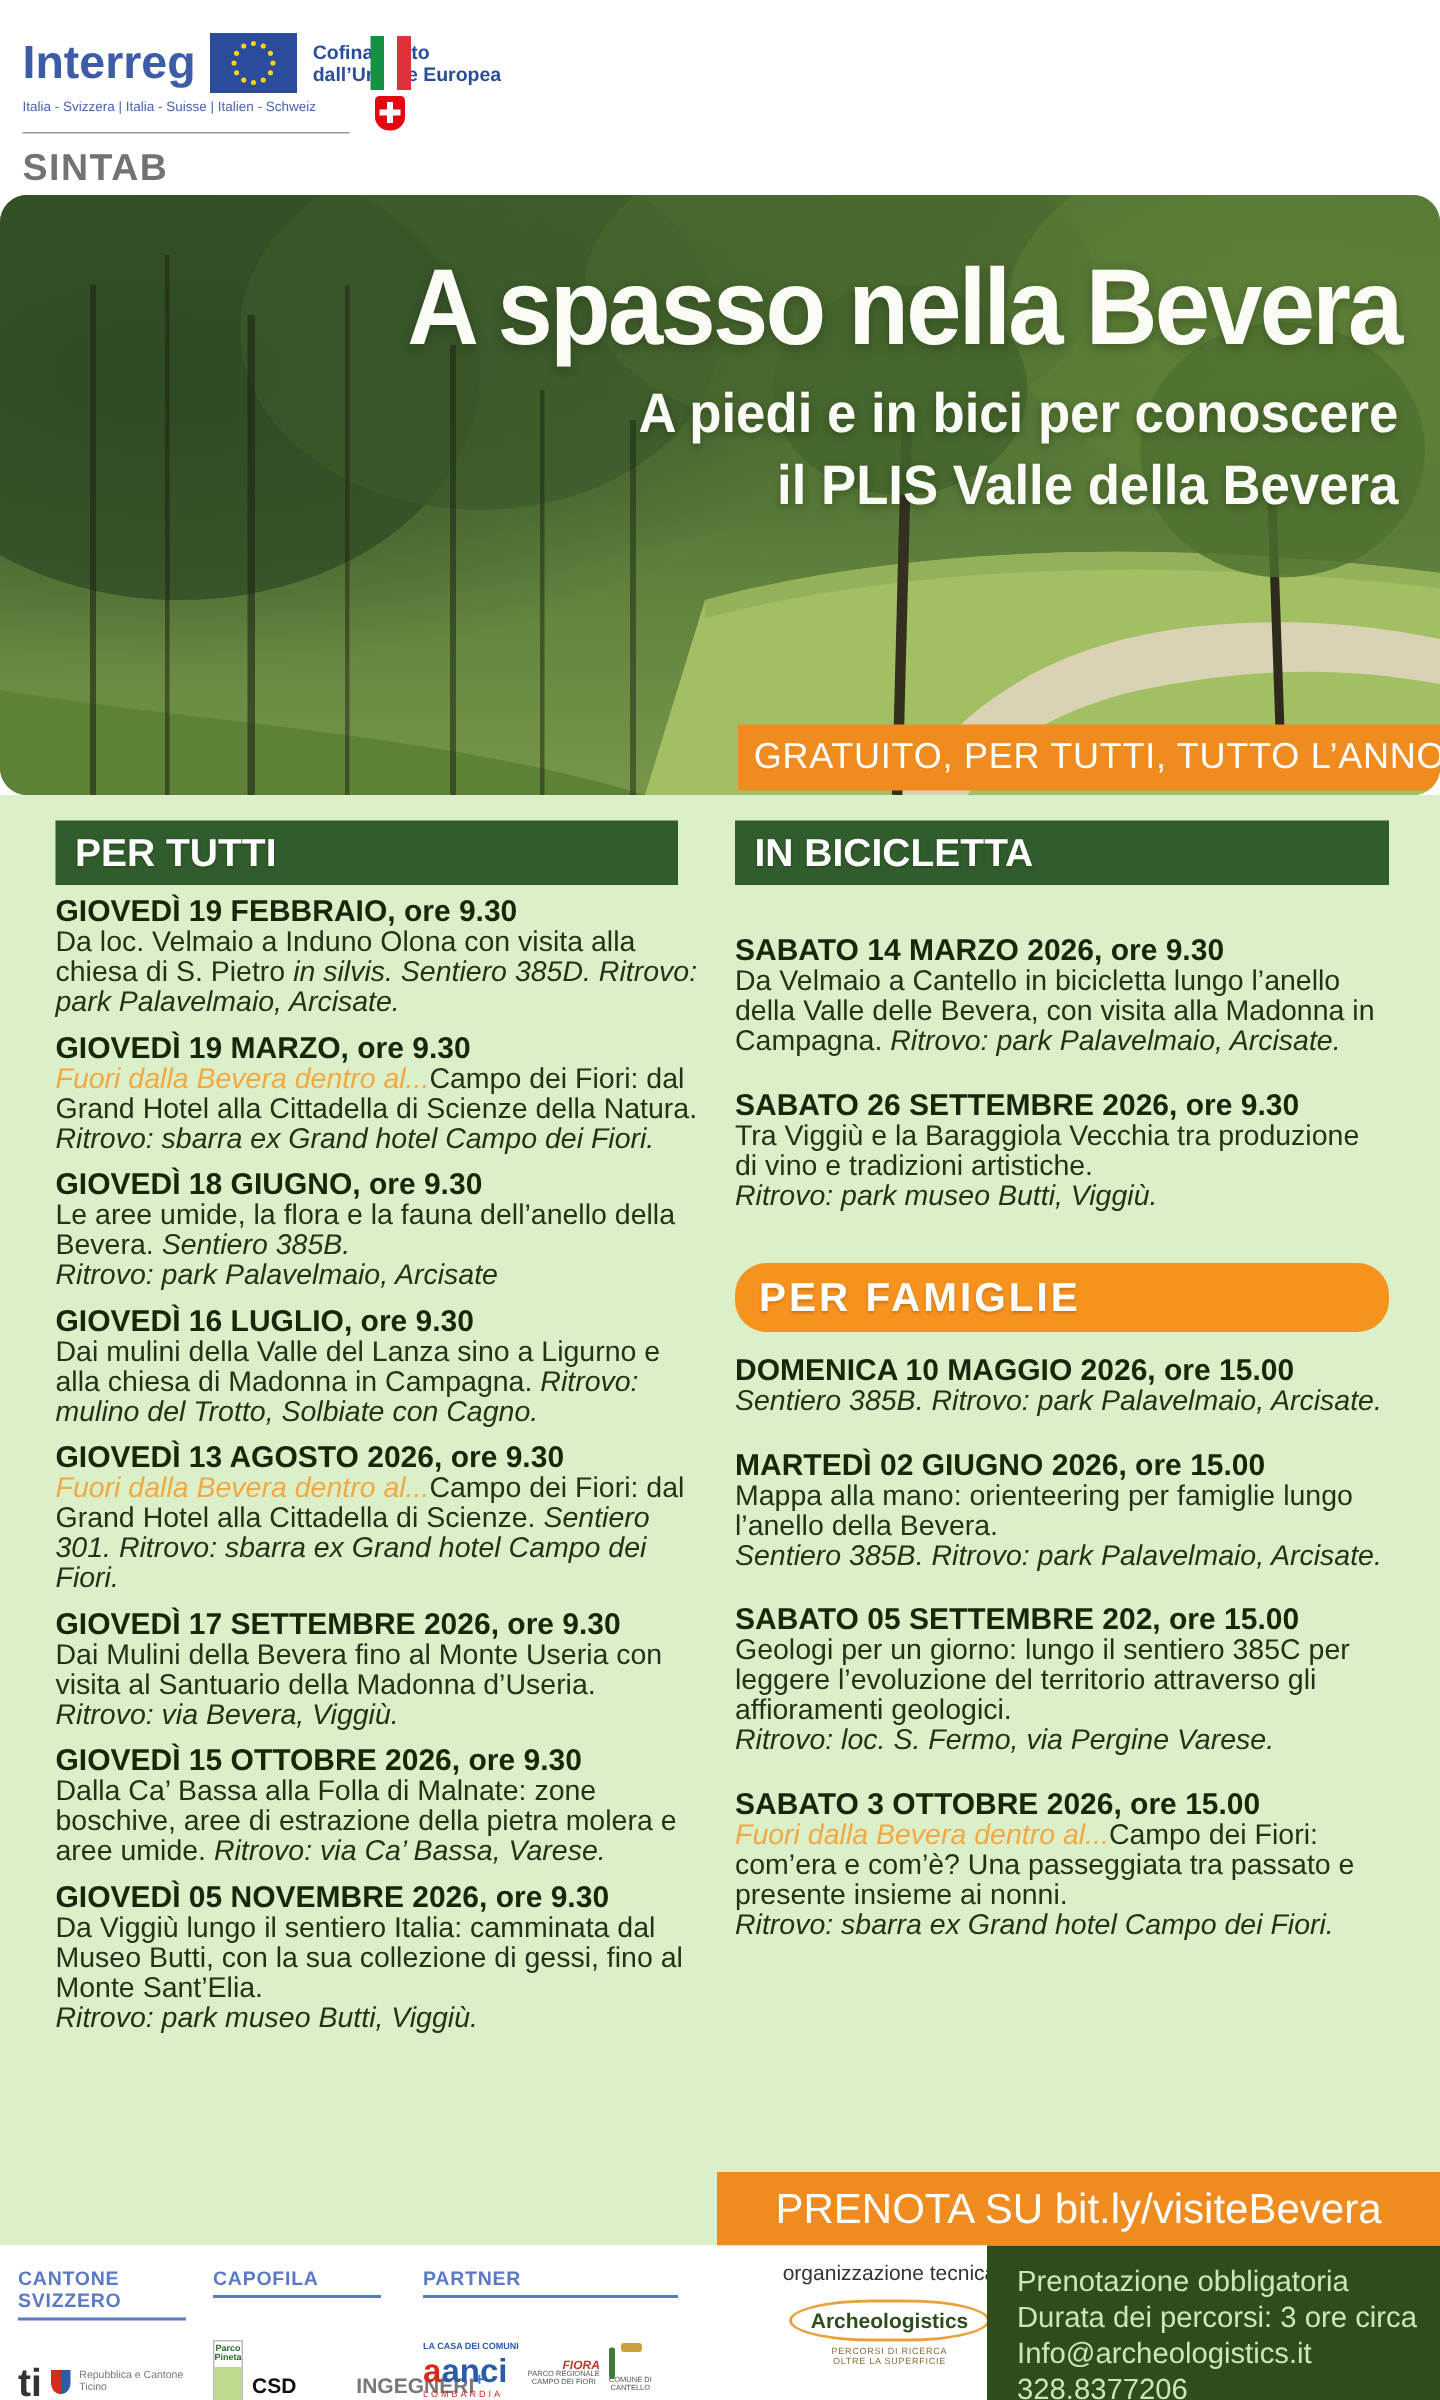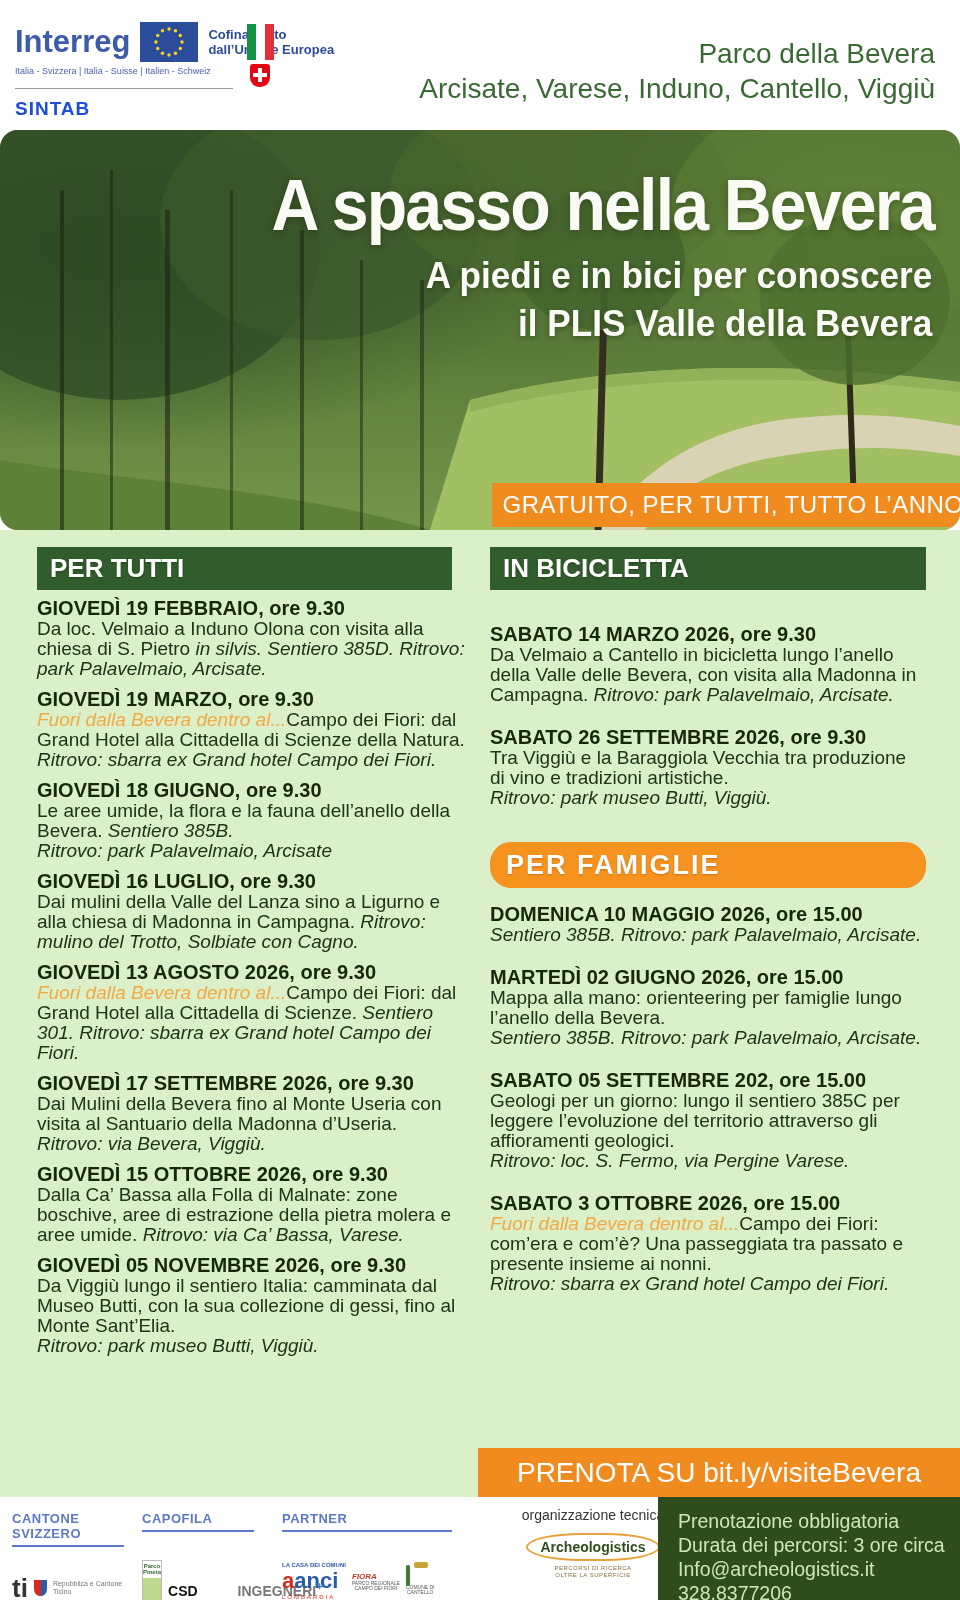--- a/index.html
+++ b/index.html
@@ -8,21 +8,21 @@
     font-family:"Liberation Sans", sans-serif;overflow:hidden;
   }
   
   .header{position:absolute;left:0;top:0;width:960px;height:130px;background:#fff;}
   .interreg-row{position:absolute;left:15px;top:22px;display:flex;align-items:flex-start;gap:10px;}
   .interreg-word{font-size:31px;font-weight:bold;color:#3D5CA8;letter-spacing:0px;line-height:40px;}
   .eu-flag{width:58px;height:40px;background:#2B4C9B;flex:none;}
   .cofin{font-size:13px;font-weight:bold;color:#2B4C9B;line-height:15px;padding-top:5px;white-space:pre-line;}
   .program-line{position:absolute;left:15px;top:66px;font-size:9px;color:#4a64b0;}
   .header-rule{position:absolute;left:15px;top:88px;width:218px;border-top:1px solid #999;}
-  .sintab{position:absolute;left:15px;top:98px;font-size:19px;font-weight:bold;color:#1d4ed8;letter-spacing:1px;}
+  .sintab{position:absolute;left:15px;top:98px;font-size:25px;font-weight:bold;color:#737373;letter-spacing:1px;}
   .flag-it{position:absolute;left:247px;top:24px;width:27px;height:36px;
     background:linear-gradient(90deg,#149244 0 33%,#ffffff 33% 66%,#E0313A 66% 100%);}
   .swiss{position:absolute;left:250px;top:64px;width:20px;height:23px;background:#E30613;
     border-radius:3px 3px 48% 48%/3px 3px 40% 40%;}
   .swiss i{position:absolute;left:8px;top:4px;width:4px;height:14px;background:#fff;}
   .swiss b{position:absolute;left:3px;top:9px;width:14px;height:4px;background:#fff;}
   .park-head{position:absolute;right:25px;top:36px;text-align:right;color:#3A6A33;font-size:28px;line-height:35px;}
   
   .hero{position:absolute;left:0;top:130px;width:960px;height:400px;overflow:hidden;
     background:
@@ -75,21 +75,21 @@
   .csd{font-size:14px;font-weight:bold;color:#111;}
   .csd span{color:#777;font-weight:bold;padding-left:40px;}
   .csd sup{color:#3D7DC8;}
   .anci{display:flex;flex-direction:column;line-height:10px;}
   .anci .top{font-size:6px;color:#2A5CAA;font-weight:bold;}
   .anci .big{font-size:22px;font-weight:bold;color:#2A5CAA;line-height:22px;}
   .anci .big i{color:#D52B1E;font-style:normal;}
   .anci .sub{font-size:6px;color:#D52B1E;letter-spacing:2px;}
   .fiora-box{width:44px;height:44px;background:linear-gradient(180deg,#4F7030 0 45%,#1d1d14 45% 60%,#E8C23B 60% 78%,#C03A2B 78% 100%);
     position:relative;}
-  .fiora-label{font-size:8px;font-weight:bold;color:#C03A2B;font-style:italic;text-align:left;}
+  .fiora-label{font-size:8px;font-weight:bold;color:#C03A2B;font-style:italic;text-align:right;}
   .fiora-sub{font-size:5px;color:#555;text-align:center;white-space:pre-line;line-height:5px;}
   .cantello-crest{width:30px;height:36px;background:#7FA7D8;border:2px solid #3E7B36;
     border-radius:4px 4px 50% 50%/4px 4px 40% 40%;position:relative;}
   .cantello-crest::before{content:"";position:absolute;left:6px;top:-5px;width:14px;height:6px;background:#C8A23A;border-radius:2px;}
   .cantello-sub{font-size:5px;color:#555;text-align:center;white-space:pre-line;line-height:5px;}
   .org-block{position:absolute;left:518px;top:10px;width:150px;text-align:center;}
   .org-label{font-size:14px;color:#333;}
   .arch-logo{margin-top:10px;display:inline-block;border:2px solid #E8A23B;border-radius:50% 50% 50% 50%/60% 60% 60% 60%;
     padding:4px 12px;font-size:14px;font-weight:bold;color:#2F4D1C;position:relative;}
   .arch-tag{font-size:6px;color:#8a6d3b;letter-spacing:.5px;margin-top:4px;white-space:pre-line;line-height:7px;}
@@ -124,24 +124,20 @@
 dall’Unione Europea</div>
   </div>
   <div class="program-line">Italia - Svizzera | Italia - Suisse | Italien - Schweiz</div>
   <div class="header-rule"></div>
   <div class="sintab">SINTAB</div>
   <div class="flag-it"></div>
   <div class="swiss">
       <i></i>
       <b></b>
     </div>
-  <div class="park-head">
-    <div>Parco della Bevera</div>
-    <div>Arcisate, Varese, Induno, Cantello, Viggiù</div>
-  </div>
 </div>
 
 <div class="hero">
   <svg width="960" height="400" viewBox="0 0 960 400">
     <path d="M470,270 C600,235 770,228 960,252 L960,400 L430,400 Z" fill="#A3BF63"></path>
     <path d="M470,270 C600,235 770,228 960,252 L960,262 C770,240 600,248 470,282 Z" fill="#8FAE55" opacity=".8"></path>
     <path d="M600,400 C640,340 700,302 780,290 C860,279 920,288 960,296 L960,326 C880,312 820,318 760,330 C700,344 662,370 645,400 Z" fill="#D9D2B3"></path>
     <path d="M0,400 L0,330 C120,350 300,360 430,400 Z" fill="#5E8138"></path>
     <ellipse cx="120" cy="120" rx="200" ry="150" fill="#2F4B25" opacity=".75"></ellipse>
     <ellipse cx="320" cy="90" rx="160" ry="120" fill="#3C5A2B" opacity=".7"></ellipse>

